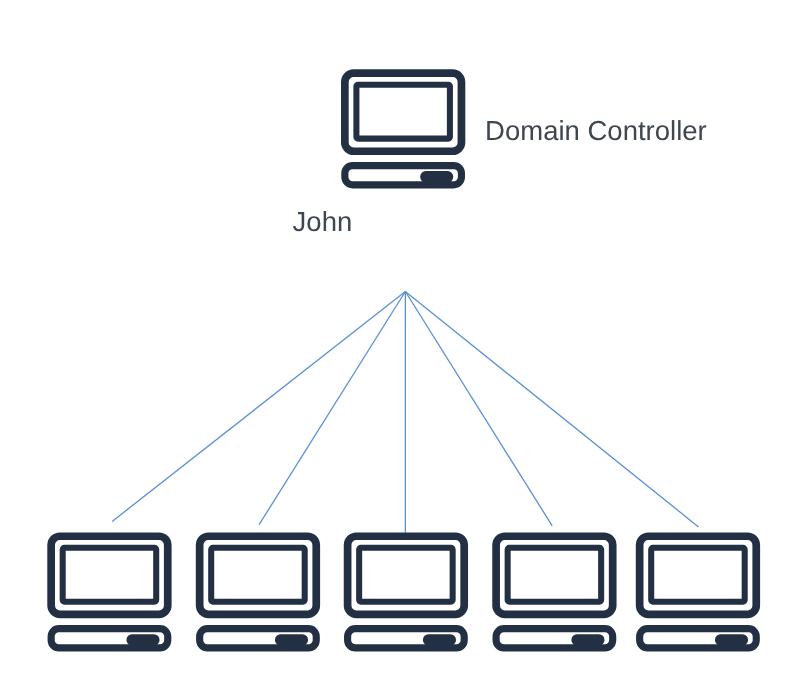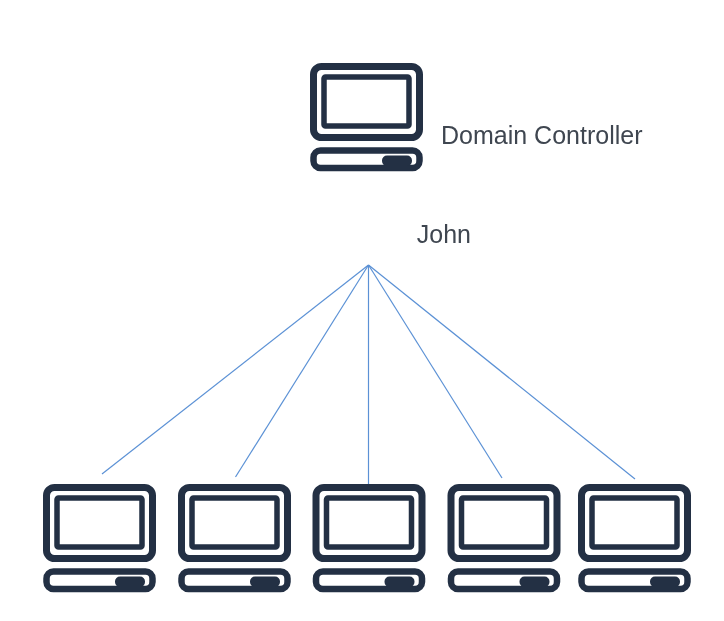--- a/index.html
+++ b/index.html
@@ -48,32 +48,31 @@
     fill: none;
   }
   .label {
     position: absolute;
     color: var(--text-color, #3f4650);
     font-size: 25px;
     white-space: nowrap;
   }
   .dc-label {
     left: 441px;
-    top: 120px;
+    top: 104px;
     line-height: 30px;
     text-align: center;
   }
   .creds-label {
     left: 266px;
     top: 185px;
     width: 205px;
-    text-align: right;
+    text-align: left;
     line-height: 34px;
     white-space: normal;
-    margin-top: 32px;
   }
 </style>
 </head>
 <body>
 
 <div class="canvas" style="--bg: #ffffff; --icon-color: #233044; --line-color: #5b91d5; --text-color: #3f4650;">
 
   <svg class="diagram-svg" viewBox="0 0 724 621">
     <defs>
       <g id="pc-icon">

